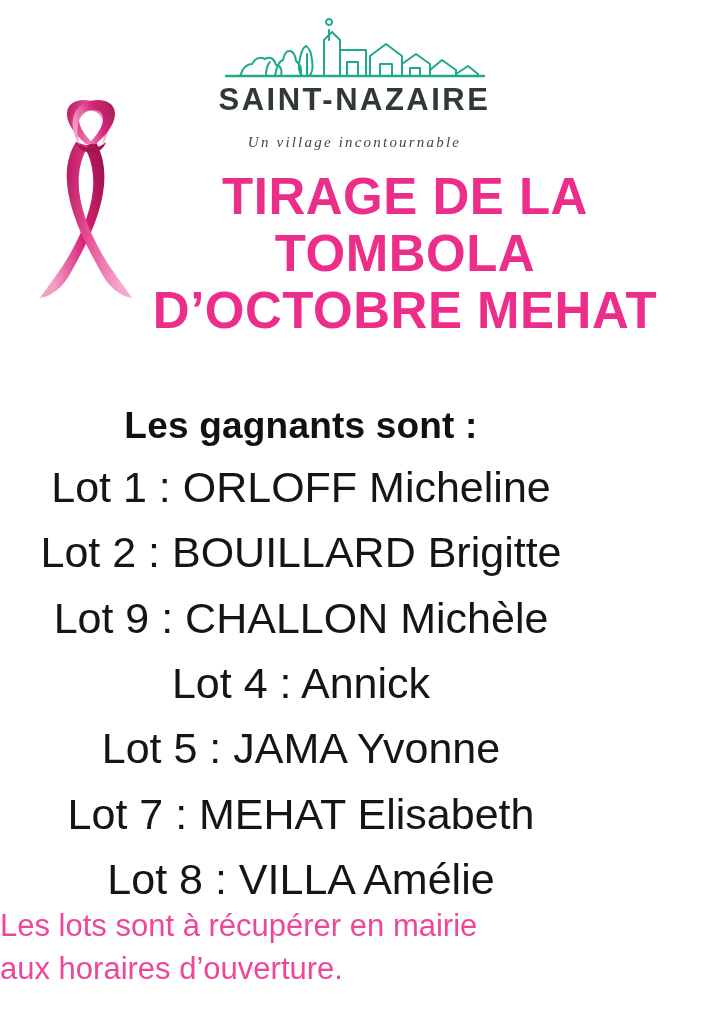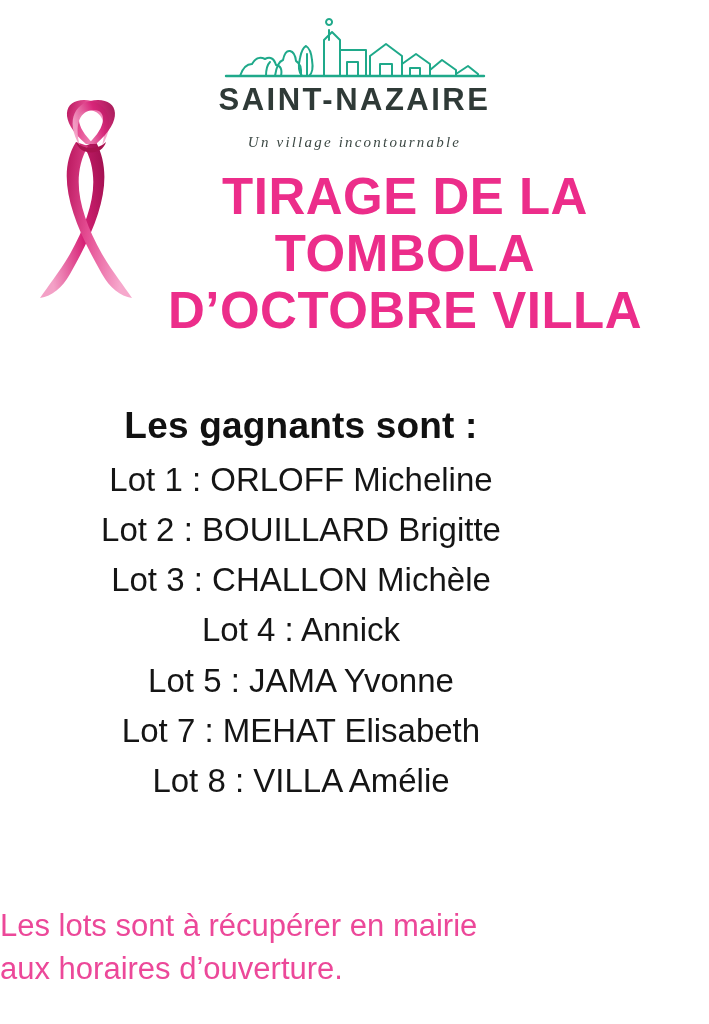--- a/index.html
+++ b/index.html
@@ -87,21 +87,21 @@
     text-align: center;
     color: #111111;
   }
   .winners-heading {
     font-size: 37px;
     font-weight: bold;
     margin-bottom: 8px;
     letter-spacing: 0.2px;
   }
   .winner-line {
-    font-size: 33px;
+    font-size: 43px;
     line-height: 1.52;
     color: #151515;
   }
 
   
   .footer {
     position: absolute;
     top: 905px;
     left: 0;
     width: 685px;
@@ -174,28 +174,28 @@
       <path d="M78 46 C 106 22, 100 2, 80 2 C 58 2, 46 22, 62 48
                C 56 26, 62 12, 76 12 C 88 12, 90 28, 70 46 Z" fill="url(#gribB)" opacity="0.95"></path>
 
       <path d="M58 44 C 66 52, 80 52, 88 44 C 84 58, 62 58, 58 44 Z" fill="#a8124f"></path>
     </svg>
   </div>
 
   <div class="title">
     <span class="line">TIRAGE DE LA</span>
     <span class="line">TOMBOLA</span>
-    <span class="line">D’OCTOBRE VILLA</span>
+    <span class="line">D’OCTOBRE MEHAT</span>
   </div>
 
   <div class="winners">
     <div class="winners-heading">Les gagnants sont :</div>
     <div class="winner-line">Lot 1 : ORLOFF Micheline</div>
     <div class="winner-line">Lot 2 : BOUILLARD Brigitte</div>
-    <div class="winner-line">Lot 3 : CHALLON Michèle</div>
+    <div class="winner-line">Lot 9 : CHALLON Michèle</div>
     <div class="winner-line">Lot 4 : Annick</div>
     <div class="winner-line">Lot 5 : JAMA Yvonne</div>
     <div class="winner-line">Lot 7 : MEHAT Elisabeth</div>
     <div class="winner-line">Lot 8 : VILLA Amélie</div>
   </div>
 
   <div class="footer">
     <span class="line">Les lots sont à récupérer en mairie</span>
     <span class="line">aux horaires d’ouverture.</span>
   </div>

